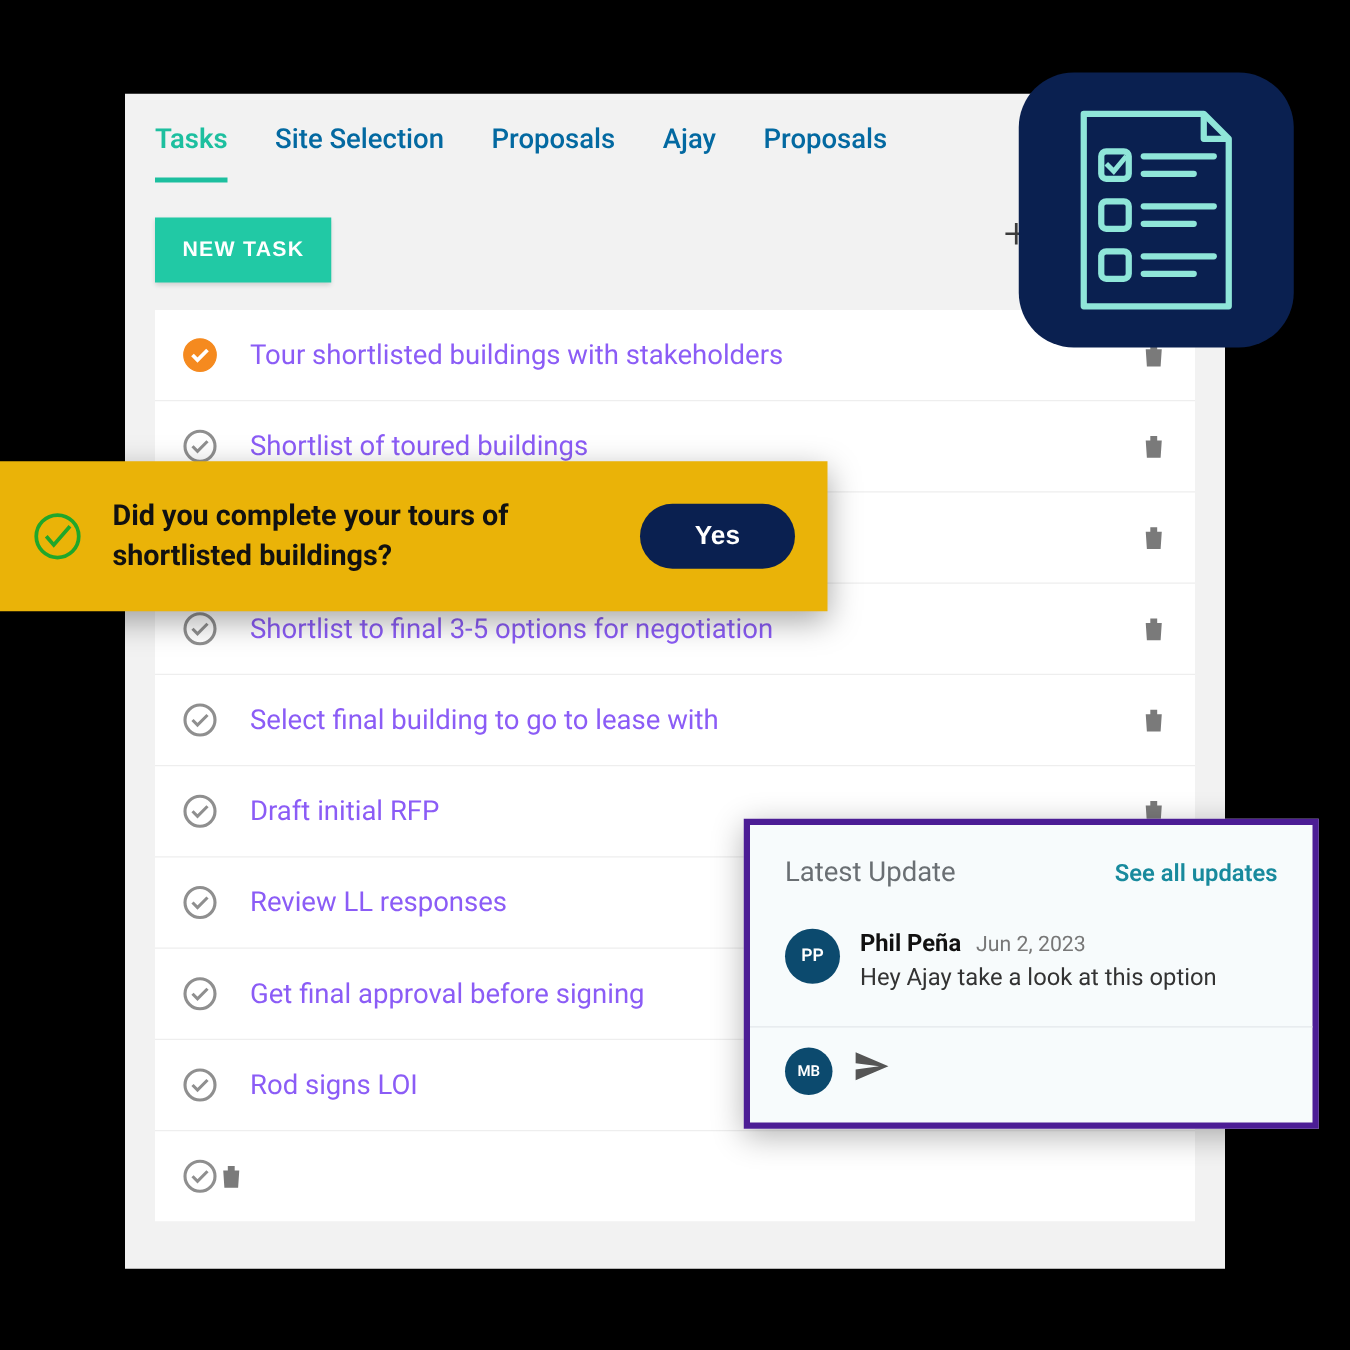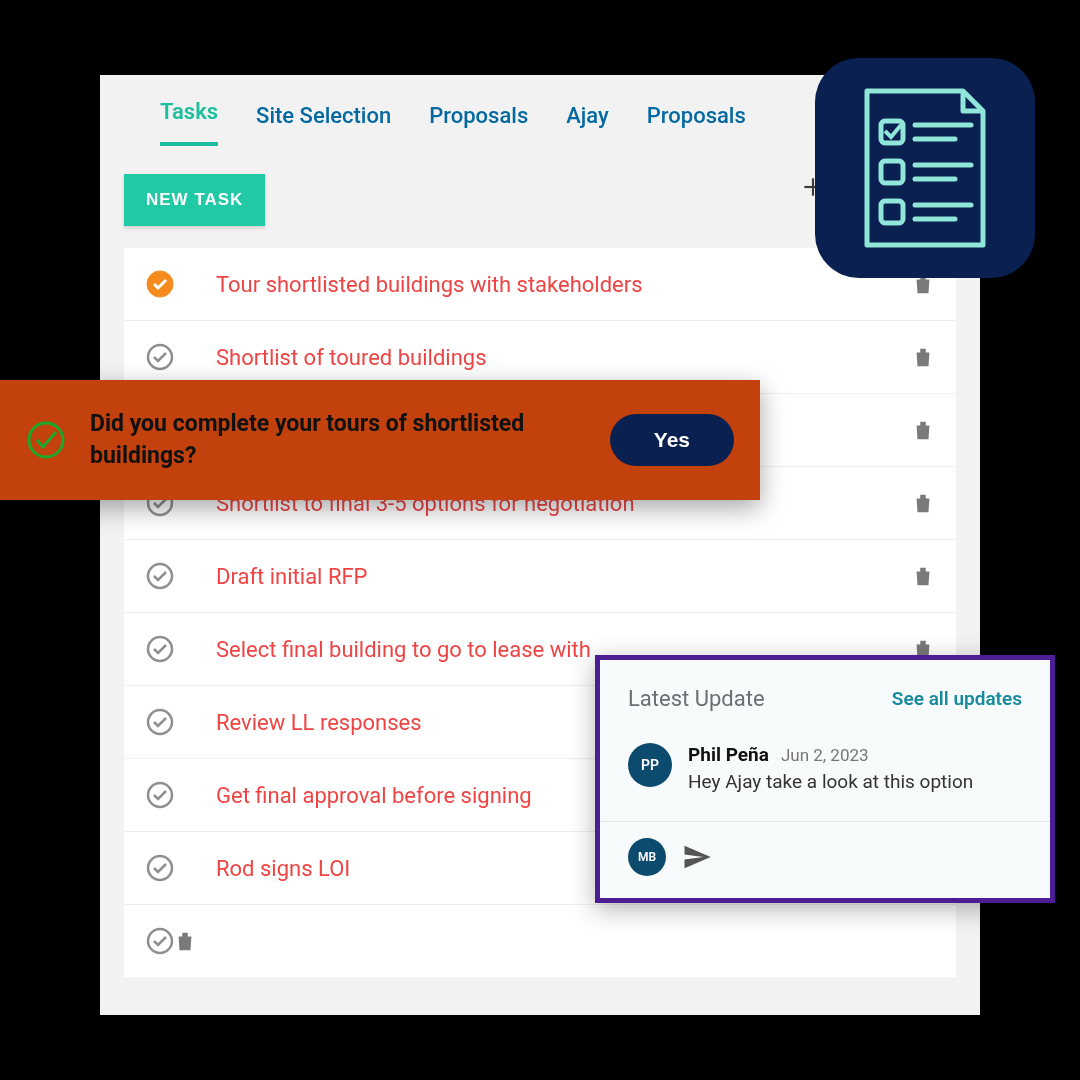--- a/index.html
+++ b/index.html
@@ -17,22 +17,21 @@
     top: 75px;
     width: 880px;
     height: 940px;
     background: #f2f2f2;
     box-shadow: 0 4px 20px rgba(0,0,0,0.25);
   }
   .tabs {
     display: flex;
     gap: 38px;
     padding: 24px 24px 0 24px;
-    align-items: flex-end;
-    margin-left: 36px;
+    align-items: flex-start;
   }
   .tab {
     font-size: 22px;
     color: #0369a1;
     padding-bottom: 18px;
     cursor: pointer;
     font-weight: 500;
   }
   .tab.active {
     color: #1dbf9f;
@@ -85,23 +84,23 @@
   .check-icon {
     width: 28px;
     height: 28px;
     flex-shrink: 0;
   }
   .check-icon.complete circle { fill: #f58a1f; stroke: #f58a1f; }
   .check-icon.complete path { stroke: #fff; stroke-width: 3; fill:none; }
   .check-icon.incomplete circle { fill: none; stroke: #8f8f8f; stroke-width: 2.5; }
   .check-icon.incomplete path { stroke: #8f8f8f; stroke-width: 2.5; fill:none; }
   .task-title {
-    margin-left: 42px;
+    margin-left: 26px;
     font-size: 22px;
-    color: #ef4444;
+    color: #8b5cf6;
     flex: 1;
   }
   .trash-icon {
     width: 22px;
     height: 24px;
     fill: #7a7a7a;
     cursor: pointer;
   }
   
   .hero-badge {
@@ -114,23 +113,23 @@
     border-radius: 44px;
     display: flex;
     align-items: center;
     justify-content: center;
   }
   .hero-badge svg { width: 140px; height: 170px; }
   
   .prompt-card {
     position: absolute;
     left: 0px;
-    top: 380px;
-    width: 760px;
-    background: #c2410c;
+    top: 369px;
+    width: 662px;
+    background: #eab308;
     display: flex;
     align-items: center;
     padding: 28px 26px;
     gap: 24px;
     box-shadow: 0 8px 24px rgba(0,0,0,0.35);
   }
   .prompt-check {
     width: 40px;
     height: 40px;
     flex-shrink: 0;
@@ -198,21 +197,20 @@
     font-weight: 600;
     flex-shrink: 0;
   }
   .update-content { flex: 1; }
   .update-author-line { display:flex; gap:12px; align-items:baseline; }
   .update-author { font-size: 19px; font-weight: 700; color:#111; }
   .update-date { font-size: 17px; color:#777; }
   .update-msg { font-size: 19px; color:#333; margin-top:4px; }
   .update-input-row {
     display: flex;
-    align-items: center;
     padding: 16px 24px 22px 28px;
     gap: 16px;
     border-top: 1px solid #e4e8ea;
   }
   .update-input {
     flex: 1;
     border: none;
     border-bottom: 1px solid #bfc5c8;
     background: transparent;
     font-size: 20px;
@@ -292,31 +290,31 @@
       <div class="task-title">Shortlist to final 3-5 options for negotiation</div>
       <svg class="trash-icon" viewBox="0 0 24 24">
           <path d="M5 7 L19 7 L18 22 L6 22 Z M3 7 L21 7 M9 3 L15 3 L15 7 L9 7 Z"></path>
         </svg>
     </div>
     <div class="task-row">
       <svg class="check-icon incomplete" viewBox="0 0 28 28">
           <circle cx="14" cy="14" r="12"></circle>
           <path d="M8 14 L12 18 L20 10"></path>
         </svg>
+      <div class="task-title">Select final building to go to lease with</div>
+      <svg class="trash-icon" viewBox="0 0 24 24">
+          <path d="M5 7 L19 7 L18 22 L6 22 Z M3 7 L21 7 M9 3 L15 3 L15 7 L9 7 Z"></path>
+        </svg>
+    </div>
+    <div class="task-row">
+      <svg class="check-icon incomplete" viewBox="0 0 28 28">
+          <circle cx="14" cy="14" r="12"></circle>
+          <path d="M8 14 L12 18 L20 10"></path>
+        </svg>
       <div class="task-title">Draft initial RFP</div>
-      <svg class="trash-icon" viewBox="0 0 24 24">
-          <path d="M5 7 L19 7 L18 22 L6 22 Z M3 7 L21 7 M9 3 L15 3 L15 7 L9 7 Z"></path>
-        </svg>
-    </div>
-    <div class="task-row">
-      <svg class="check-icon incomplete" viewBox="0 0 28 28">
-          <circle cx="14" cy="14" r="12"></circle>
-          <path d="M8 14 L12 18 L20 10"></path>
-        </svg>
-      <div class="task-title">Select final building to go to lease with</div>
       <svg class="trash-icon" viewBox="0 0 24 24">
           <path d="M5 7 L19 7 L18 22 L6 22 Z M3 7 L21 7 M9 3 L15 3 L15 7 L9 7 Z"></path>
         </svg>
     </div>
     <div class="task-row">
       <svg class="check-icon incomplete" viewBox="0 0 28 28">
           <circle cx="14" cy="14" r="12"></circle>
           <path d="M8 14 L12 18 L20 10"></path>
         </svg>
       <div class="task-title">Review LL responses</div>

